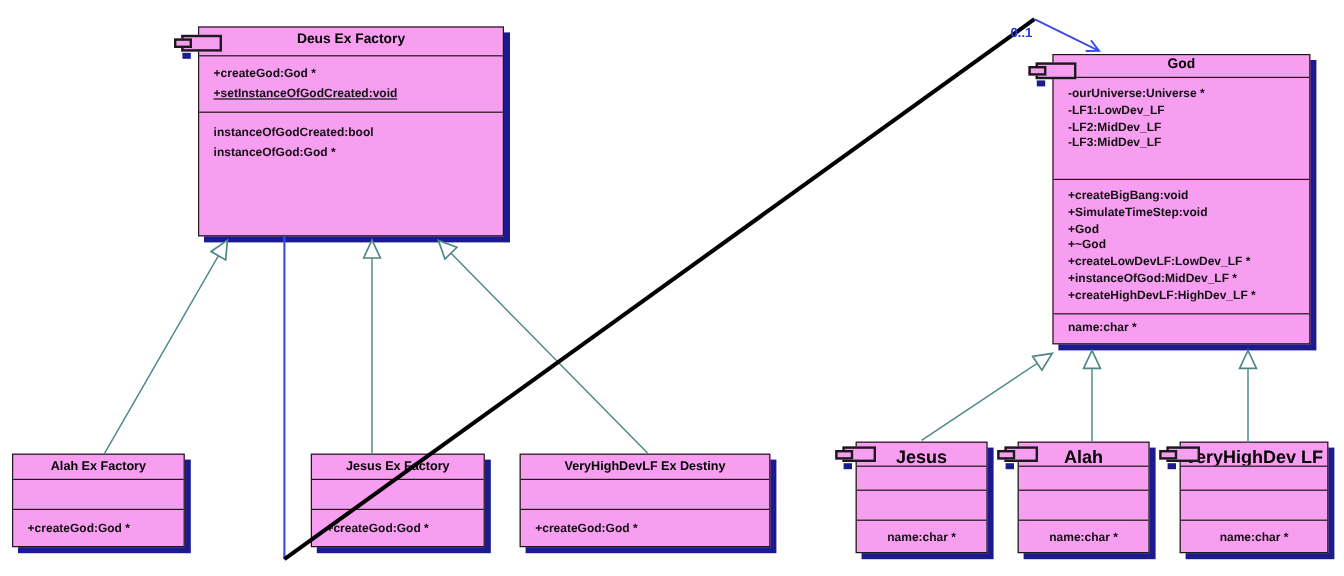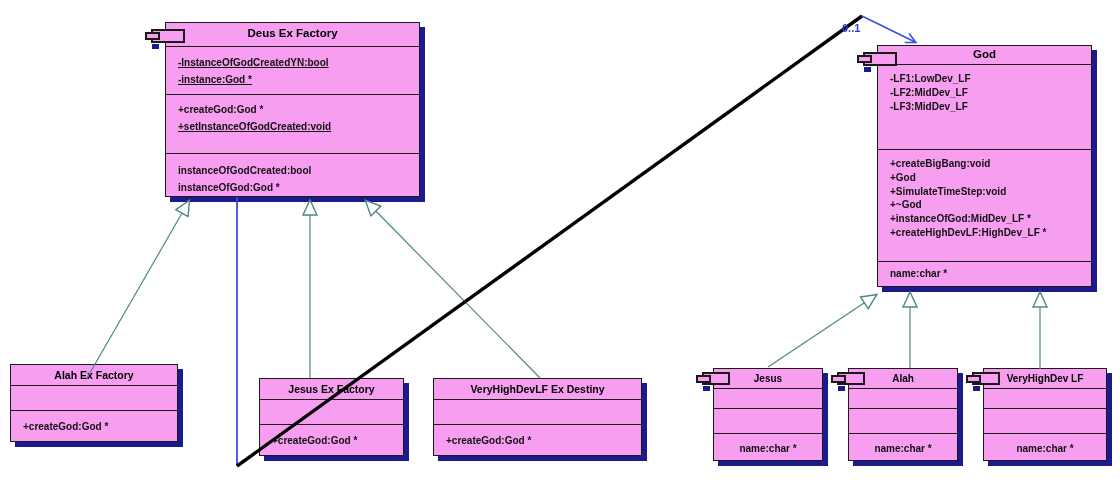--- a/index.html
+++ b/index.html
@@ -27,41 +27,41 @@
     padding-left:12px; font-size:10px;
   }
   .static { text-decoration:underline; }
 
   
   .big .title { font-size:11.5px; padding-top:4px; }
   .deus { left:165px; top:22px; width:255px; height:175px; }
   .deus .title   { height:23px; }
   .deus .c-attrs { height:48px; padding-top:8px; }
   .deus .c-meth  { height:47px; padding-top:7px; }
-  .deus .c-props { height:57px; padding-top:9px;margin-top:12px; }
+  .deus .c-props { height:57px; padding-top:9px; }
   .deus .member  { line-height:16.5px; }
 
   .god { left:877px; top:45px; width:215px; height:242px; }
   .god .title   { height:18px; padding-top:2px; }
   .god .c-attrs { height:85px; padding-top:7px; }
   .god .c-meth  { height:112px; padding-top:7px; }
   .god .c-props { height:27px; padding-top:5px; }
   .god .member  { line-height:13.8px; }
 
   
   .sfac .title  { font-size:10.5px; height:20px; padding-top:4px; }
   .sfac .c-mid  { height:25px; }
   .sfac .c-meth { height:33px; padding-top:9px; }
   .sfac .member { line-height:14px; }
-  .fac-alah  { left:10px;  top:364px; width:168px; height:78px; }
+  .fac-alah  { left:10px;  top:378px; width:144px; height:78px; }
   .fac-jesus { left:259px; top:378px; width:145px; height:78px; }
   .fac-vhd   { left:433px; top:378px; width:209px; height:78px; }
 
   
-  .sgod .title  { font-size:10px; height:19px; padding-top:4px; }
+  .sgod .title  { font-size:15px; height:19px; padding-top:4px; }
   .sgod .c-e1   { height:20px; }
   .sgod .c-e2   { height:25px; }
   .sgod .c-props{ height:29px; padding-top:8px; }
   .sgod .member { padding-left:0; text-align:center; line-height:14px; }
   .sub-jesus { left:713px; top:368px; width:110px; height:93px; }
   .sub-alah  { left:848px; top:368px; width:110px; height:93px; }
   .sub-vhd   { left:983px; top:368px; width:124px; height:93px; }
 
   
   .cicon {
@@ -87,47 +87,45 @@
   }
 </style>
 </head>
 <body>
 
 <div id="canvas">
 
   <div class="box big deus">
     <div class="cicon"></div>
     <div class="title">Deus Ex Factory</div>
-    <div class="comp c-attrs">
-      <div class="member static">-InstanceOfGodCreatedYN:bool</div>
-      <div class="member static">-instance:God *</div>
-    </div>
     <div class="comp c-meth">
       <div class="member">+createGod:God *</div>
       <div class="member static">+setInstanceOfGodCreated:void</div>
     </div>
     <div class="comp c-props">
       <div class="member">instanceOfGodCreated:bool</div>
       <div class="member">instanceOfGod:God *</div>
     </div>
   </div>
 
   <div class="box big god">
     <div class="cicon"></div>
     <div class="title">God</div>
     <div class="comp c-attrs">
+      <div class="member">-ourUniverse:Universe *</div>
       <div class="member">-LF1:LowDev_LF</div>
       <div class="member">-LF2:MidDev_LF</div>
       <div class="member">-LF3:MidDev_LF</div>
     </div>
     <div class="comp c-meth">
       <div class="member">+createBigBang:void</div>
+      <div class="member">+SimulateTimeStep:void</div>
       <div class="member">+God</div>
-      <div class="member">+SimulateTimeStep:void</div>
       <div class="member">+~God</div>
+      <div class="member">+createLowDevLF:LowDev_LF *</div>
       <div class="member">+instanceOfGod:MidDev_LF *</div>
       <div class="member">+createHighDevLF:HighDev_LF *</div>
     </div>
     <div class="comp c-props">
       <div class="member">name:char *</div>
     </div>
   </div>
 
   <div class="box sfac fac-alah">
     <div class="title">Alah Ex Factory</div>

